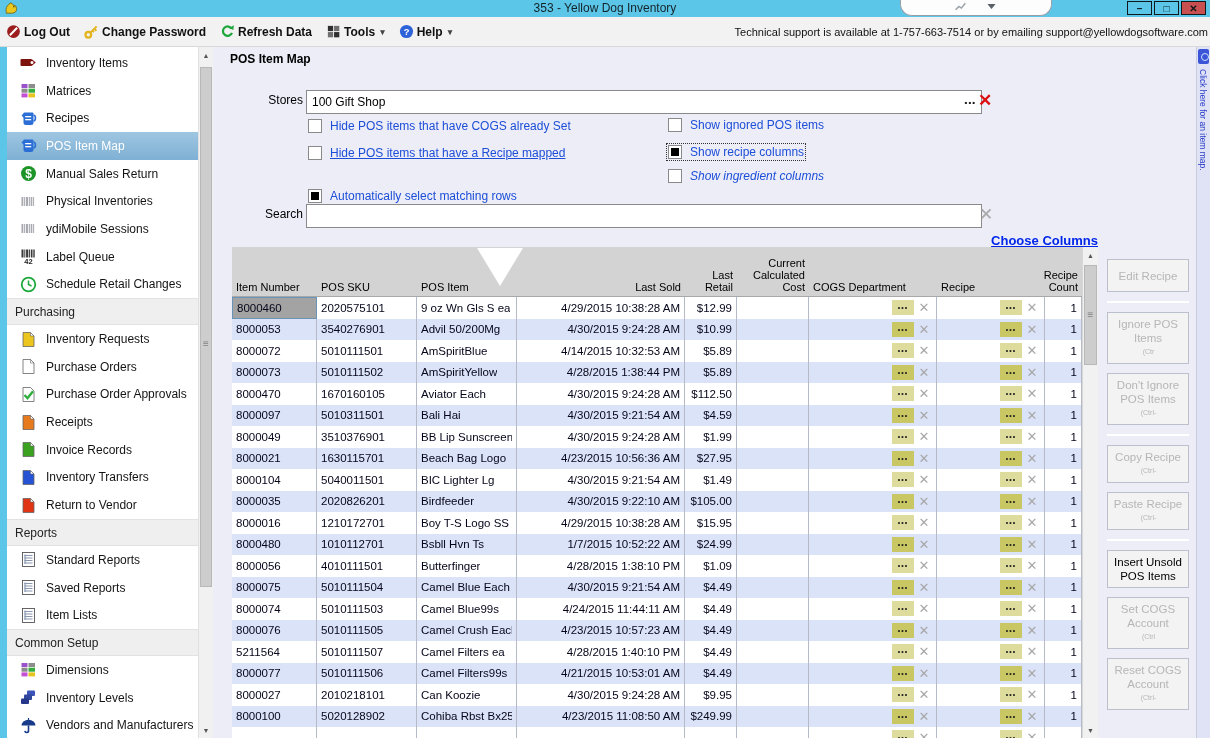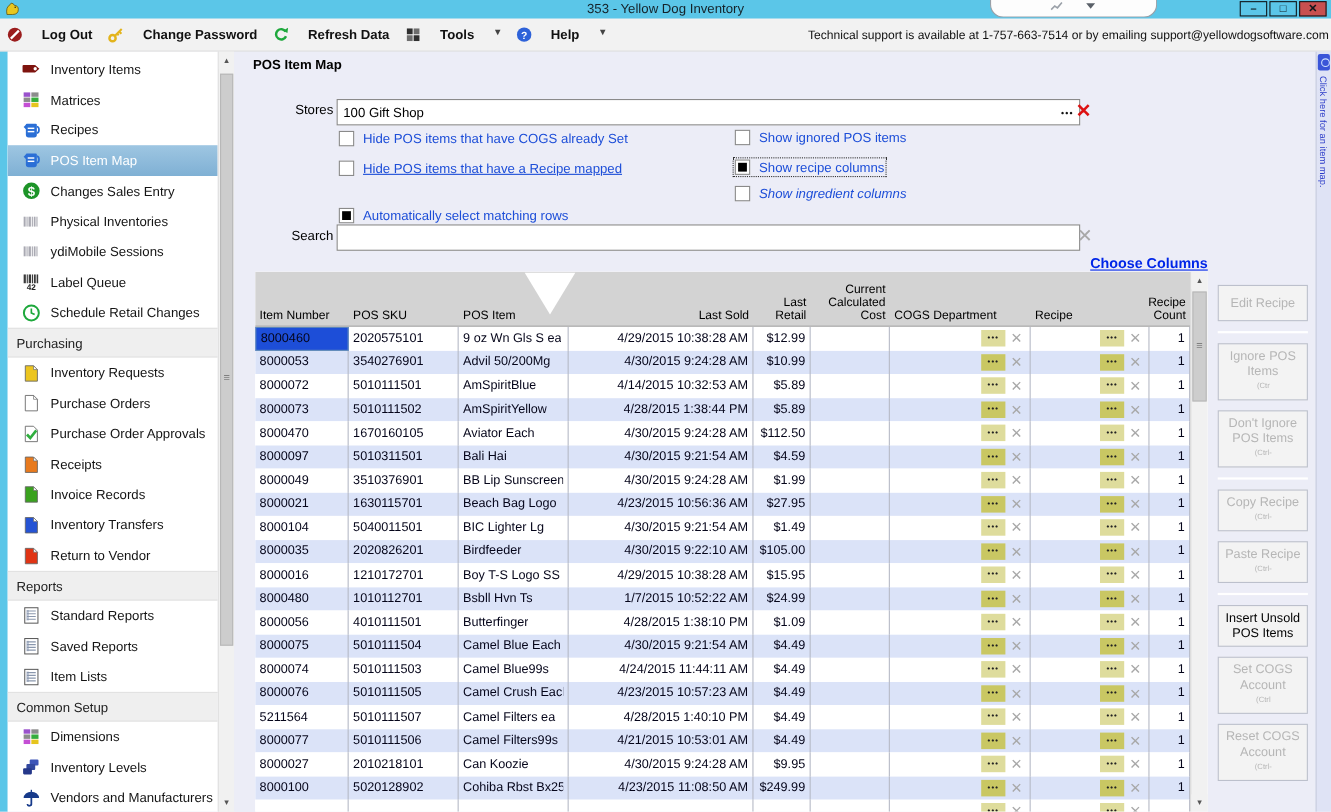--- a/index.html
+++ b/index.html
@@ -14,21 +14,21 @@
              border:1px solid #9aa0a8;border-top:none;border-radius:0 0 12px 12px;
              display:flex;align-items:center;justify-content:center;gap:18px;}
   .tb-widget svg{width:13px;height:13px;}
   .win-btns{position:absolute;right:4px;top:1px;display:flex;gap:2px;}
   .win-btn{width:25px;height:14px;border:1px solid #10181c;display:flex;align-items:center;justify-content:center;
            font-size:10px;font-weight:bold;color:#10181c;box-sizing:border-box;background:transparent;}
   .win-btn.close{background:#c85050;}
   
   .toolbar{position:absolute;top:17px;left:0;width:1210px;height:30px;background:#f2f2f2;
            border-bottom:1px solid #d9d9d9;display:flex;align-items:center;padding-left:6px;box-sizing:border-box;}
-  .tool-item{display:flex;gap:17px;margin-right:14px;font-size:12px;font-weight:bold;color:#111;cursor:default;}
+  .tool-item{display:flex;align-items:center;gap:3px;margin-right:14px;font-size:12px;font-weight:bold;color:#111;cursor:default;}
   .tool-item svg{width:15px;height:15px;display:block;}
   .caret{font-size:9px;color:#444;margin-left:2px;}
   .support-text{margin-left:auto;font-size:11px;color:#111;padding-right:2px;white-space:nowrap;}
   
   .content{position:absolute;top:47px;left:0;right:0;bottom:0;}
   .frame-left{position:absolute;left:0;top:0;width:7px;bottom:0;background:#5bc6e8;}
   
   .sidebar{position:absolute;left:7px;top:0;width:191px;bottom:0;background:#fff;overflow:hidden;padding-top:2px;box-sizing:border-box;}
   .side-section-header{height:27px;background:#efefef;border-top:1px solid #e2e2e2;border-bottom:1px solid #e2e2e2;
                        display:flex;align-items:center;padding-left:8px;font-size:12px;color:#222;box-sizing:border-box;}
@@ -66,21 +66,21 @@
   .hcell{display:flex;align-items:flex-end;padding:2px 4px 3px 4px;font-size:11px;color:#000;line-height:12px;box-sizing:border-box;}
   .hcell.r{justify-content:flex-end;text-align:right;}
   .sort-tri{position:absolute;left:245px;top:1px;width:0;height:0;
             border-left:23px solid transparent;border-right:23px solid transparent;border-top:38px solid #fff;}
   .grid-body{width:850px;height:441px;overflow:hidden;}
   .grid-row{display:grid;grid-template-columns:var(--cols);height:21.5px;box-sizing:border-box;background:#fff;}
   .grid-row:nth-child(even){background:#dbe3f8;}
   .cell{display:flex;align-items:center;padding:0 4px;font-size:11.5px;color:#05051a;border-right:1px solid #b6bac6;
         box-sizing:border-box;overflow:hidden;white-space:nowrap;}
   .cell.r{justify-content:flex-end;}
-  .cell.sel{background:#1d4ed8;border:1px solid #6a93b8;}
+  .cell.sel{background:#a3a3a3;border:1px solid #6a93b8;}
   .cell .val{overflow:hidden;white-space:nowrap;}
   .cell.ctrl{padding-right:2px;}
   .cell.ctrl .val{flex:1;}
   .dots-btn{width:22px;height:15px;display:flex;align-items:center;justify-content:center;font-size:7px;letter-spacing:1px;
             font-weight:bold;color:#222;background:#dedc9c;flex:0 0 22px;cursor:pointer;}
   .grid-row:nth-child(even) .dots-btn{background:#c9c763;}
   .x-btn{width:20px;text-align:center;font-size:13px;color:#a8a8a8;cursor:pointer;flex:0 0 20px;}
   .vsb{position:absolute;right:0;top:0;width:16px;height:491px;background:#f1f1f1;border-left:1px solid #d8d8d8;box-sizing:border-box;}
   .vsb .thumb{position:absolute;left:1px;width:13px;top:18px;height:100px;background:#cdcdcd;border:1px solid #b8b8b8;box-sizing:border-box;}
   
@@ -227,21 +227,21 @@
         </span>
         <span>POS Item Map</span>
       </div>
       <div class="side-item">
         <span class="icn">
           <svg viewBox="0 0 17 17">
             <circle cx="8.5" cy="8.5" r="7.5" fill="#1d9428"></circle>
             <text x="8.5" y="12.8" font-size="12" font-weight="bold" fill="#fff" text-anchor="middle">$</text>
           </svg>
         </span>
-        <span>Changes Sales Entry</span>
+        <span>Manual Sales Return</span>
       </div>
       <div class="side-item">
         <span class="icn">
           <svg viewBox="0 0 17 17">
             <g fill="#a9a9b2">
               <rect x="1.5" y="4" width="1.8" height="9"></rect>
               <rect x="4.1" y="4" width="1" height="9"></rect>
               <rect x="5.9" y="4" width="2.2" height="9"></rect>
               <rect x="8.9" y="4" width="1" height="9"></rect>
               <rect x="10.7" y="4" width="1.6" height="9"></rect>

